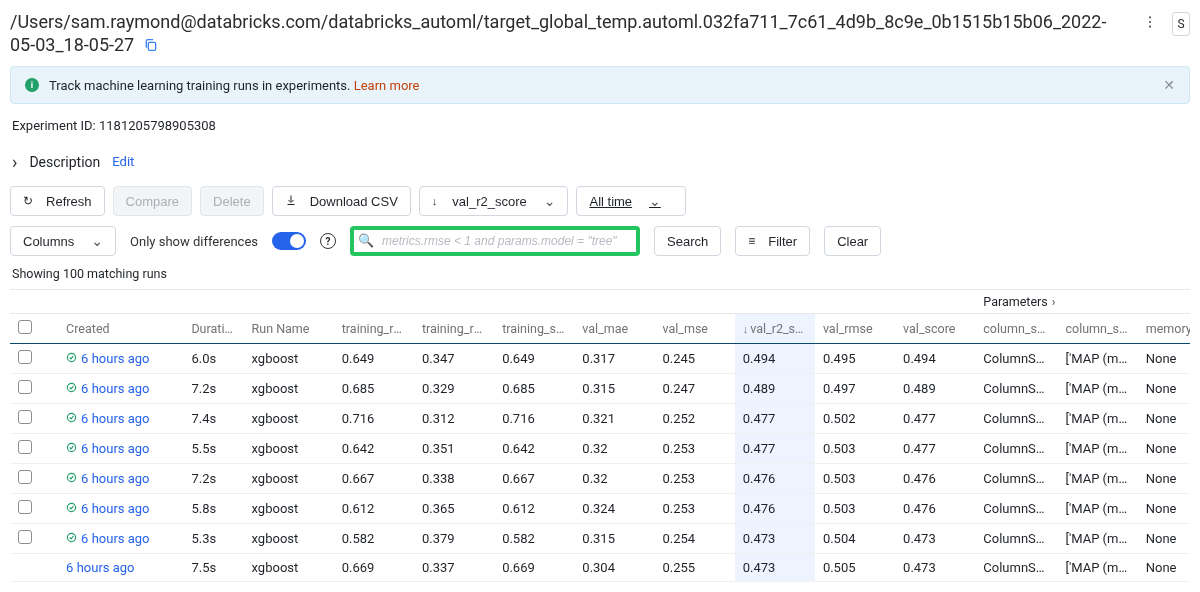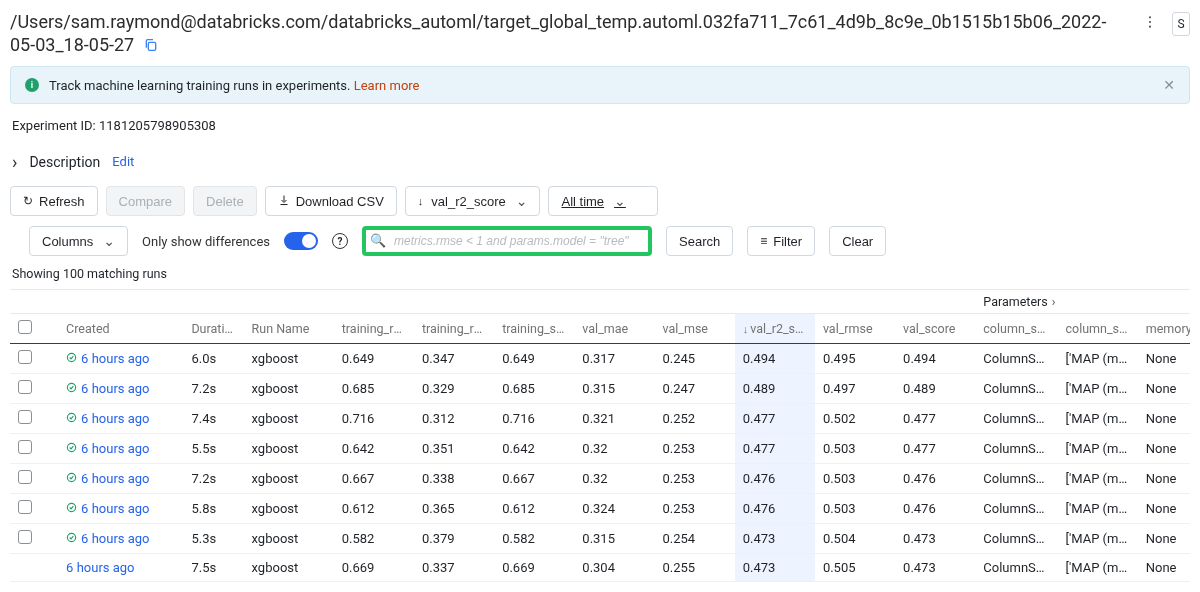--- a/index.html
+++ b/index.html
@@ -15,25 +15,25 @@
     .banner-left { display: flex; align-items: center; gap: 10px; }
     .info-dot { width: 14px; height: 14px; border-radius: 50%; background: #22a06b; color: #fff; display: flex; align-items: center; justify-content: center; font-size: 9px; font-weight: bold; }
     .banner a { color: #c2410c; text-decoration: none; }
     .close-x { color: #8a8f94; cursor: pointer; font-size: 14px; }
     .exp-id { margin: 0 0 18px 2px; color: #1f2328; font-size: 13px; }
     .section-row { display: flex; align-items: center; gap: 12px; margin: 0 0 14px 2px; font-size: 14px; }
     .chevron-right::before { content: "›"; font-size: 18px; color: #333; display: inline-block; }
     .section-title { color: #1f2328; }
     .section-row a { color: #2563eb; text-decoration: none; font-size: 13px; }
     .toolbar { display: flex; gap: 8px; margin-bottom: 10px; }
-    .btn { border: 1px solid #d0d7de; background: #fff; border-radius: 4px; padding: 5px 12px; font-size: 13px; display: inline-flex; align-items: center; gap: 6px; cursor: pointer; color: #1f2328; height: 30px; }
+    .btn { border: 1px solid #d0d7de; background: #fff; border-radius: 4px; padding: 5px 12px; font-size: 13px; display: inline-flex; align-items: center; gap: 13px; cursor: pointer; color: #1f2328; height: 30px; }
     .btn.disabled { background: #f2f4f6; color: #a9b0b7; border-color: #e2e5e8; cursor: default; text-align: center; }
     .btn .icon { font-size: 12px; }
     .btn.select::after { content: "⌄"; margin-left: 4px; font-size: 14px; color: #555; }
-    .toolbar-2 { display: flex; align-items: center; gap: 14px; margin-bottom: 10px; margin-left: 19px; }
+    .toolbar-2 { display: flex; align-items: center; gap: 14px; margin-bottom: 10px; }
     .search-box { position: relative; flex: 1; max-width: 290px; }
     .search-box input { width: 100%; border: 4px solid #22c55e; border-radius: 4px; height: 30px; padding: 0 10px 0 28px; font-size: 12px; color: #333; }
     .search-box input::placeholder { color: #b7bbc2; font-style: italic; }
     .search-box .mag { position: absolute; left: 8px; top: 7px; color: #888; font-size: 13px; }
     .help-icon { width: 16px; height: 16px; border-radius: 50%; border: 1.5px solid #333; display: flex; align-items: center; justify-content: center; font-size: 10px; font-weight: bold; cursor: pointer; }
     .toggle { width: 34px; height: 18px; border-radius: 9px; background: #2563eb; position: relative; cursor: pointer; }
     .toggle::after { content: ""; position: absolute; right: 2px; top: 2px; width: 14px; height: 14px; border-radius: 50%; background: #fff; }
     .diff-label { font-size: 13px; color: #333; }
     .matching { margin: 4px 0 8px 2px; font-size: 12.5px; color: #1f2328; }
     .table-wrap { overflow-x: auto; }

